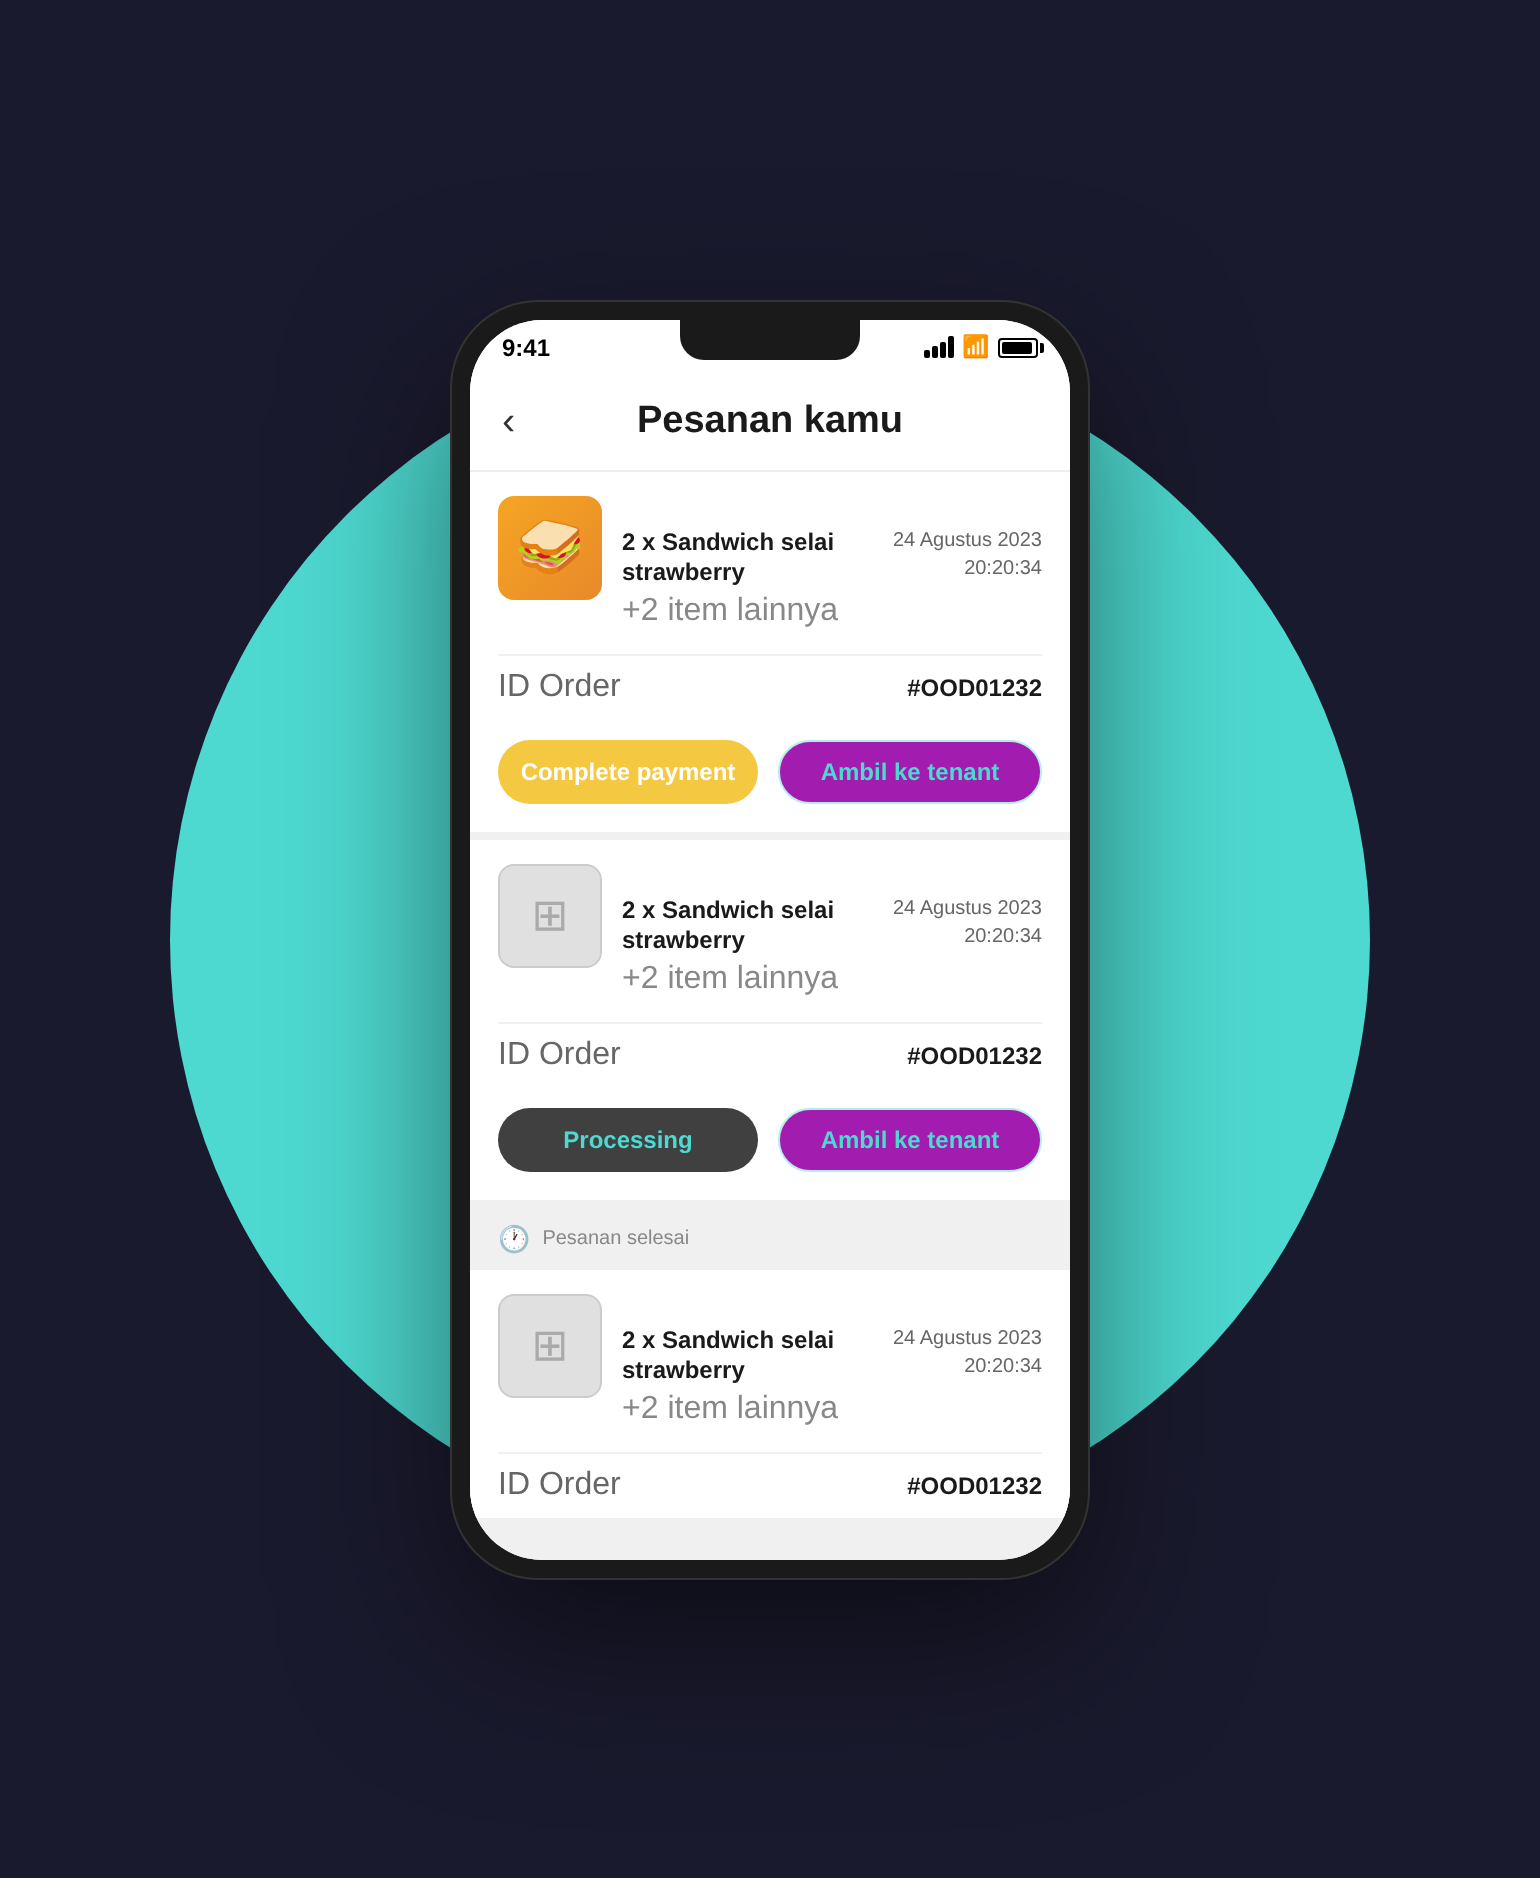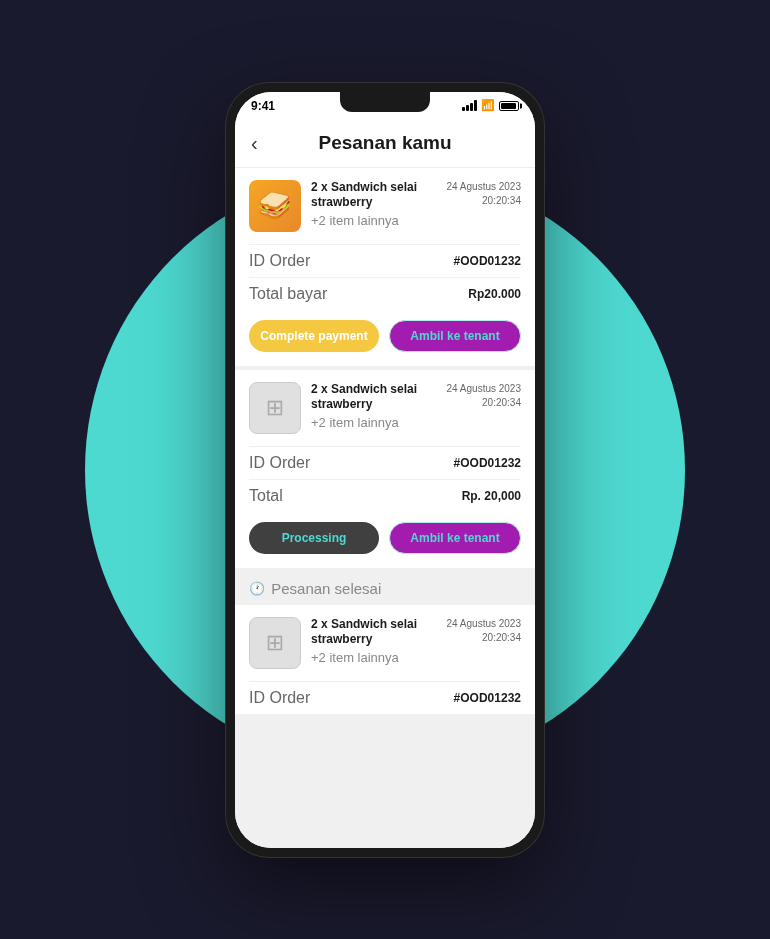--- a/index.html
+++ b/index.html
@@ -25,21 +25,21 @@
       transform: translate(-50%, -50%);
     }
 
     .phone-wrapper {
       position: relative;
       z-index: 10;
     }
 
     .phone {
       width: 320px;
-      height: 776px;
+      height: 640px;
       background: #1a1a1a;
       border-radius: 44px;
       padding: 10px;
       box-shadow: 0 30px 80px rgba(0,0,0,0.5), inset 0 0 0 1px #333;
       position: relative;
     }
 
     .phone-screen {
       width: 100%;
       height: 100%;
@@ -200,20 +200,21 @@
       border: 1px solid #ccc;
     }
 
     .placeholder-icon {
       font-size: 22px;
       color: #aaa;
     }
 
     .item-info {
       flex: 1;
+      margin-top: 16px;
     }
 
     .item-name-row {
       display: flex;
       justify-content: space-between;
       align-items: flex-start;
     }
 
     .item-name {
       font-size: 12px;
@@ -224,21 +225,21 @@
     }
 
     .item-date {
       font-size: 10px;
       color: #666;
       text-align: right;
       line-height: 1.4;
     }
 
     .item-more {
-      font-size: 13px;
+      font-size: 16px;
       color: #888;
       margin-top: 2px;
     }
 
     .order-details {
       padding: 0 14px;
     }
 
     .detail-row {
       display: flex;
@@ -295,21 +296,21 @@
 
     .section-divider {
       background: #f0f0f0;
       padding: 8px 14px;
       display: flex;
       align-items: center;
       gap: 6px;
     }
 
     .divider-text {
-      font-size: 15px;
+      font-size: 10px;
       color: #888;
     }
 
     .clock-icon {
       font-size: 13px;
       color: #888;
     }
   </style>
 </head>
 <body>
@@ -358,24 +359,20 @@
                 </span>
               </div>
               <div class="item-more">+2 item lainnya</div>
             </div>
           </div>
           <div class="order-details">
             <div class="detail-row">
               <span class="detail-label">ID Order</span>
               <span class="detail-value">#OOD01232</span>
             </div>
-            <div class="detail-row">
-              <span class="detail-label">Total bayar</span>
-              <span class="detail-value">Rp20.000</span>
-            </div>
           </div>
           <div class="action-row">
             <button class="btn btn-yellow">Complete payment</button>
             <button class="btn btn-cyan">Ambil ke tenant</button>
           </div>
         </div>
 
         <div class="order-card">
           <div class="order-item-row">
             <div class="item-image placeholder">
@@ -390,24 +387,20 @@
                 </span>
               </div>
               <div class="item-more">+2 item lainnya</div>
             </div>
           </div>
           <div class="order-details">
             <div class="detail-row">
               <span class="detail-label">ID Order</span>
               <span class="detail-value">#OOD01232</span>
             </div>
-            <div class="detail-row">
-              <span class="detail-label">Total</span>
-              <span class="detail-value">Rp. 20,000</span>
-            </div>
           </div>
           <div class="action-row">
             <button class="btn btn-processing">Processing</button>
             <button class="btn btn-cyan">Ambil ke tenant</button>
           </div>
         </div>
 
         <div class="section-divider">
           <span class="clock-icon">🕐</span>
           <span class="divider-text">Pesanan selesai</span>

